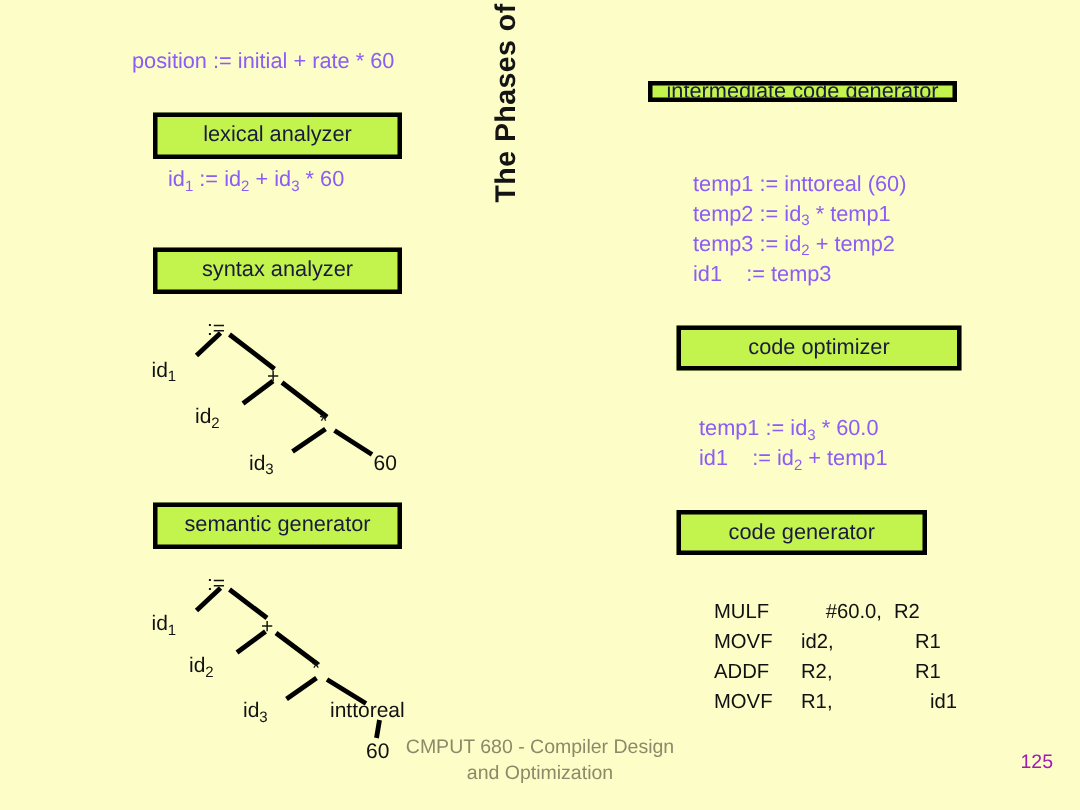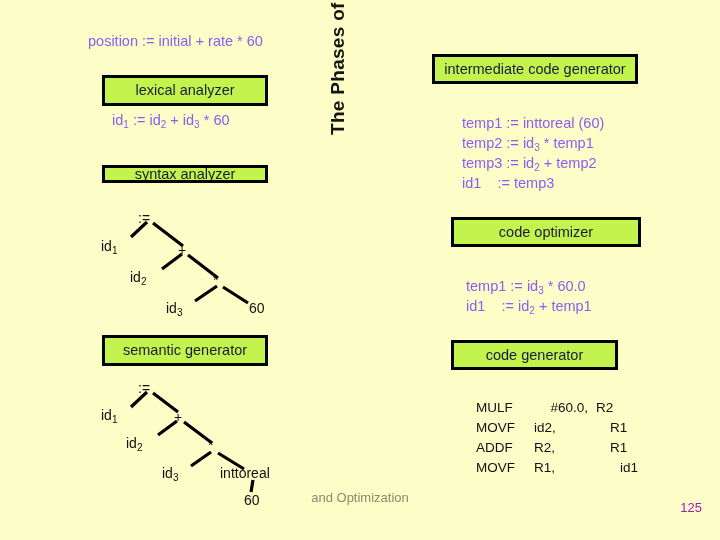--- a/index.html
+++ b/index.html
@@ -129,21 +129,21 @@
 <div id="slide">
 
   <div class="code-text" style="left:88px; top:32px;">position := initial + rate * 60</div>
 
   <div class="phase-box" style="left:102px; top:75px; width:166px; height:31px;">
     <span>lexical analyzer</span>
   </div>
 
   <div class="code-text" style="left:112px; top:111px;"><span>id</span><sub>1</sub><span> := </span><span>id</span><sub>2</sub><span> + </span><span>id</span><sub>3</sub><span> * </span><span>60</span></div>
 
-  <div class="phase-box" style="left:102px; top:165px; width:166px; height:18px;">
+  <div class="phase-box" style="left:102px; top:165px; width:166px; height:31px;">
     <span>syntax analyzer</span>
   </div>
 
   <div class="tree" style="left:98px; top:210px; width:200px; height:100px;">
     <svg width="200" height="105">
       <line x1="33" y1="27" x2="49" y2="12" stroke="#000" stroke-width="3.2"></line>
       <line x1="55" y1="13" x2="85" y2="36" stroke="#000" stroke-width="3.2"></line>
       <line x1="64" y1="59" x2="84" y2="44" stroke="#000" stroke-width="3.2"></line>
       <line x1="90" y1="45" x2="120" y2="68" stroke="#000" stroke-width="3.2"></line>
       <line x1="97" y1="91" x2="119" y2="76" stroke="#000" stroke-width="3.2"></line>
@@ -177,21 +177,21 @@
     <div class="node" style="left:76px; top:30px;"><span>+</span></div>
     <div class="node" style="left:28px; top:56px;"><span>id</span><sub>2</sub></div>
     <div class="node" style="left:110px; top:58px;"><span>*</span></div>
     <div class="node" style="left:64px; top:86px;"><span>id</span><sub>3</sub></div>
     <div class="node" style="left:122px; top:86px;"><span>inttoreal</span></div>
     <div class="node" style="left:146px; top:113px;"><span>60</span></div>
   </div>
 
   <div id="vtitle">The Phases of a Compiler</div>
 
-  <div class="phase-box" style="left:432px; top:54px; width:206px; height:30px;">
+  <div class="phase-box" style="left:432px; top:54px; width:206px; height:14px;">
     <span>intermediate code generator</span>
   </div>
 
   <div class="code-text" style="left:462px; top:113px; line-height:20px;"><div><span>temp1</span><span> := </span><span>inttoreal (60)</span></div><div><span>temp2</span><span> := </span><span>id</span><sub>3</sub><span> * temp1</span></div><div><span>temp3</span><span> := </span><span>id</span><sub>2</sub><span> + temp2</span></div><div><span>id1   </span><span> := </span><span>temp3</span></div></div>
 
   <div class="phase-box" style="left:451px; top:217px; width:190px; height:30px;">
     <span>code optimizer</span>
   </div>
 
   <div class="code-text" style="left:466px; top:276px; line-height:20px;"><div><span>temp1</span><span> := </span><span>id</span><sub>3</sub><span> * 60.0</span></div><div><span>id1   </span><span> := </span><span>id</span><sub>2</sub><span> + temp1</span></div></div>
@@ -201,17 +201,18 @@
   </div>
 
   <div class="asm" style="left:476px; top:398px;">
     <span class="row"><span class="op">MULF</span><span class="a1 right">#60.0,</span><span class="a2">R2</span></span>
     <span class="row"><span class="op">MOVF</span><span class="a1">id2,</span><span class="a2">R1</span></span>
     <span class="row"><span class="op">ADDF</span><span class="a1">R2,</span><span class="a2">R1</span></span>
     <span class="row"><span class="op">MOVF</span><span class="a1">R1,</span><span class="a2" style="padding-left:10px;">id1</span></span>
   </div>
 
   <div id="footer">
+    <div>CMPUT 680 - Compiler Design</div>
     <div>and Optimization</div>
   </div>
   <div id="pagenum">125</div>
 
 </div>
 
 </body></html>

